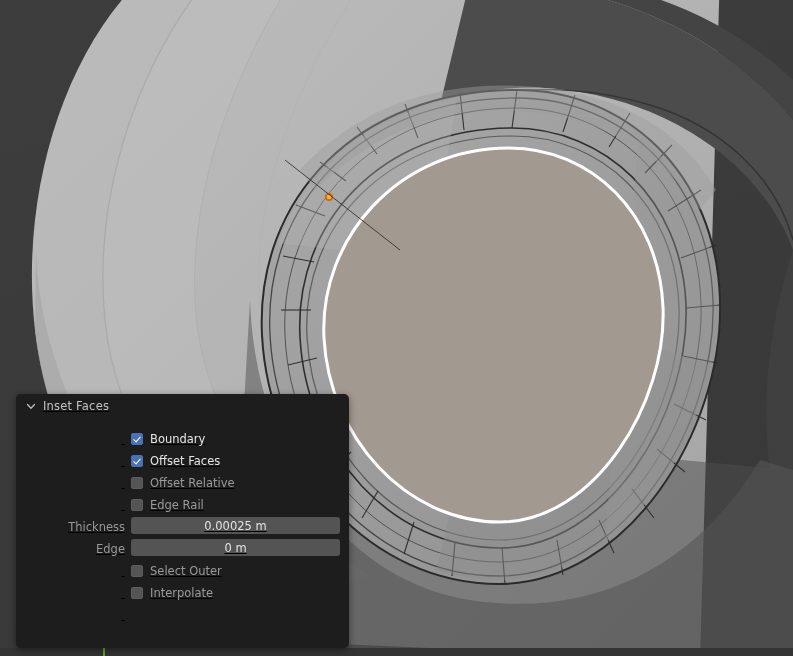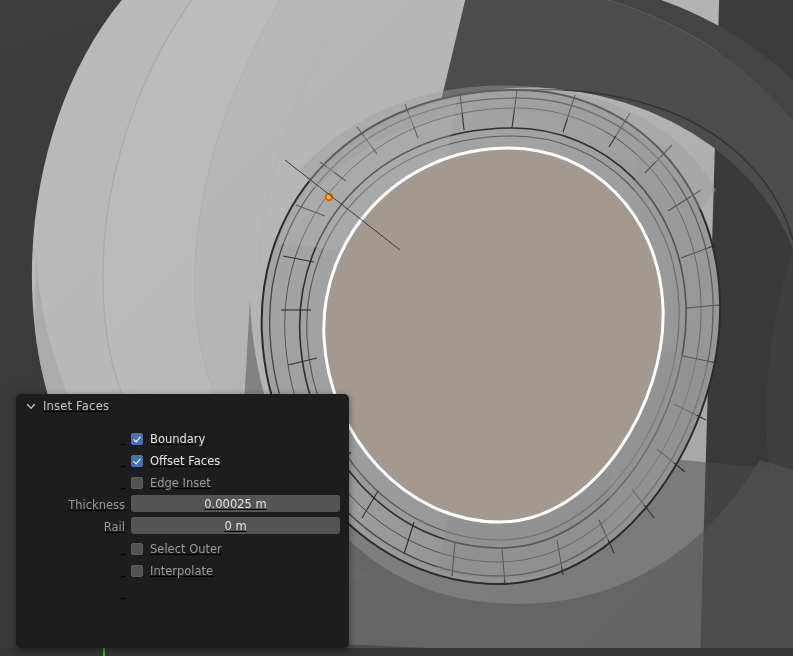--- a/index.html
+++ b/index.html
@@ -367,38 +367,45 @@
       </div>
 
       <div class="prop-row">
         <div class="label-col empty">.</div>
         <div class="field-col">
           <div class="checkbox on"></div>
           <span class="cb-label on">Offset Faces</span>
         </div>
       </div>
 
-
       <div class="prop-row">
         <div class="label-col empty">.</div>
         <div class="field-col">
           <div class="checkbox"></div>
-          <span class="cb-label">Edge Inset</span>
+          <span class="cb-label">Offset Relative</span>
+        </div>
+      </div>
+
+      <div class="prop-row">
+        <div class="label-col empty">.</div>
+        <div class="field-col">
+          <div class="checkbox"></div>
+          <span class="cb-label">Edge Rail</span>
         </div>
       </div>
 
       <div class="prop-row">
         <div class="label-col">Thickness</div>
         <div class="field-col">
           <div class="numfield">0.00025 m</div>
         </div>
       </div>
 
       <div class="prop-row">
-        <div class="label-col">Rail</div>
+        <div class="label-col">Edge</div>
         <div class="field-col">
           <div class="numfield">0 m</div>
         </div>
       </div>
 
 
       <div class="prop-row">
         <div class="label-col empty">.</div>
         <div class="field-col">
           <div class="checkbox"></div>

